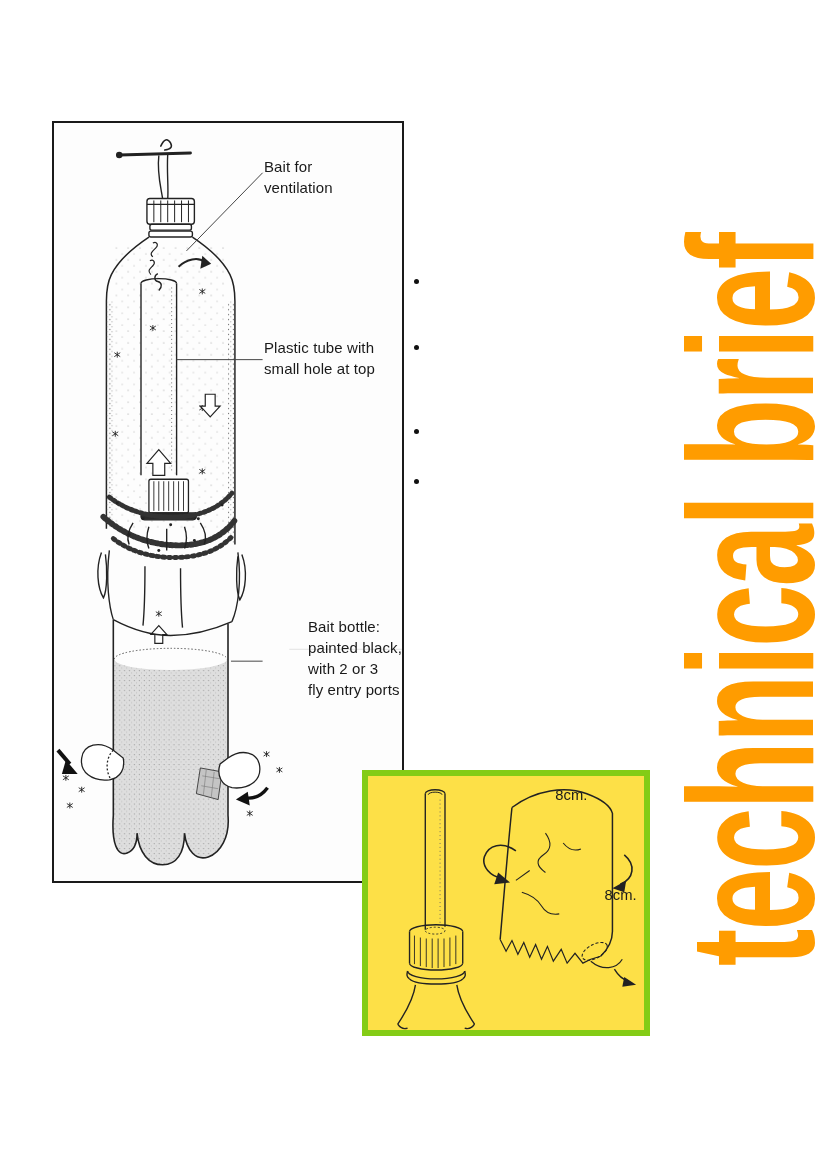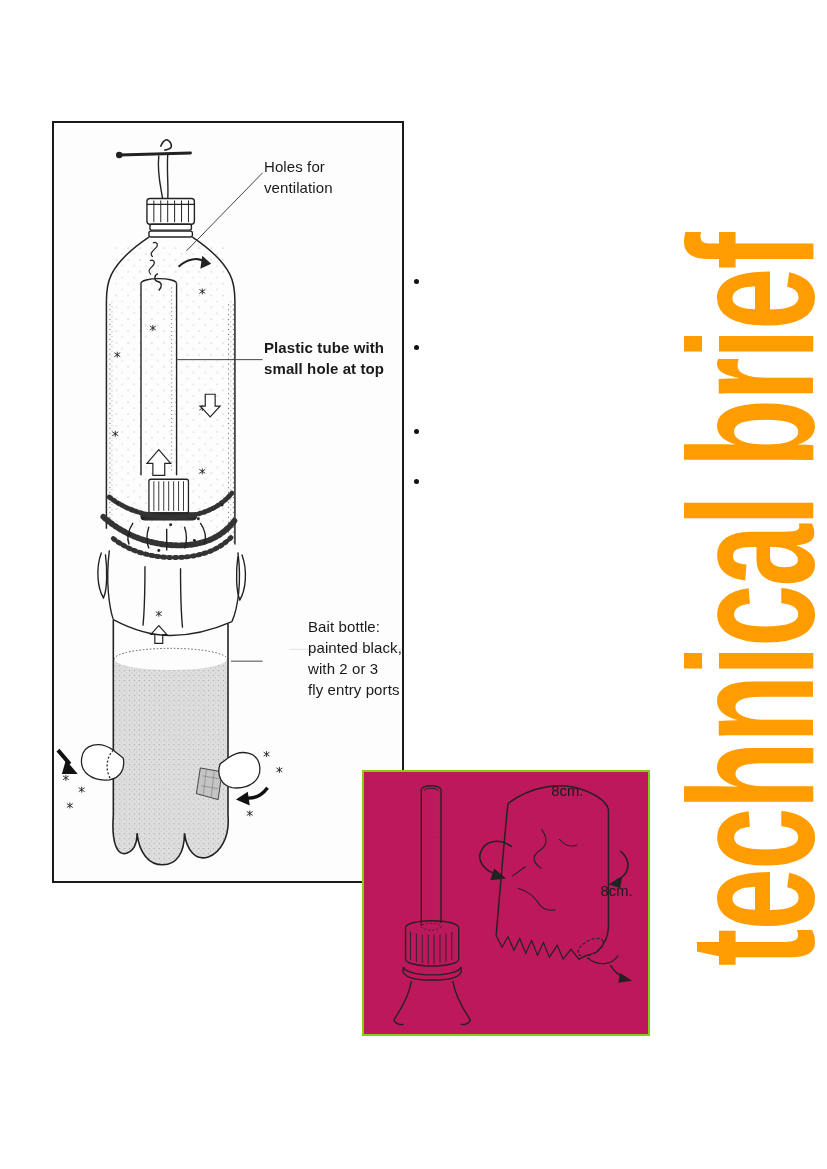--- a/index.html
+++ b/index.html
@@ -7,30 +7,30 @@
     width:827px;height:1169px;position:relative;overflow:hidden;
     background:#ffffff;font-family:"Liberation Sans", sans-serif;
   }
   
   .main-frame{
     position:absolute;left:52px;top:121px;width:352px;height:762px;
     border:2px solid #1a1a1a;background:#fdfdfd;box-sizing:border-box;z-index:1;
   }
   .inset-frame{
     position:absolute;left:362px;top:770px;width:288px;height:266px;
-    border:2px solid #84cc16;background:#be185d;box-sizing:border-box;z-index:4;
+    border:6px solid #84cc16;background:#fde047;box-sizing:border-box;z-index:4;
   }
   .main-frame svg,.inset-frame svg{position:absolute;left:0;top:0;}
   
   .fig-label{
     position:absolute;z-index:3;color:#1a1a1a;font-size:15px;line-height:21px;
     white-space:pre-line;letter-spacing:0.1px;
   }
   .lbl-vent{left:264px;top:156px;width:120px;}
-  .lbl-tube{left:264px;top:337px;width:150px;font-weight:bold;}
+  .lbl-tube{left:264px;top:337px;width:150px;}
   .lbl-bait{left:264px;top:616px;width:130px;margin-left:44px;}
   
   .bullet{
     position:absolute;width:5px;height:5px;border-radius:50%;
     background:#111;z-index:2;
   }
   .b1{left:414px;top:279px;} .b2{left:414px;top:345px;}
   .b3{left:414px;top:429px;} .b4{left:414px;top:479px;}
   
   .banner-anchor{position:absolute;left:752px;top:600px;width:0;height:0;z-index:0;}
@@ -197,21 +197,21 @@
     </g>
 
     <g stroke="#444" stroke-width="1">
       <line x1="211" y1="48" x2="134" y2="127"></line>
       <line x1="124" y1="237" x2="211" y2="237"></line>
       <line x1="179" y1="542" x2="211" y2="542"></line>
     </g>
   </svg>
 </div>
 
-<div class="fig-label lbl-vent">Holes for
+<div class="fig-label lbl-vent">Bait for
 ventilation</div>
 <div class="fig-label lbl-tube">Plastic tube with
 small hole at top</div>
 <div class="fig-label lbl-bait">Bait bottle:
 painted black,
 with 2 or 3
 fly entry ports</div>
 
 <div class="inset-frame">
   <svg width="284" height="262" viewBox="0 0 288 266">

